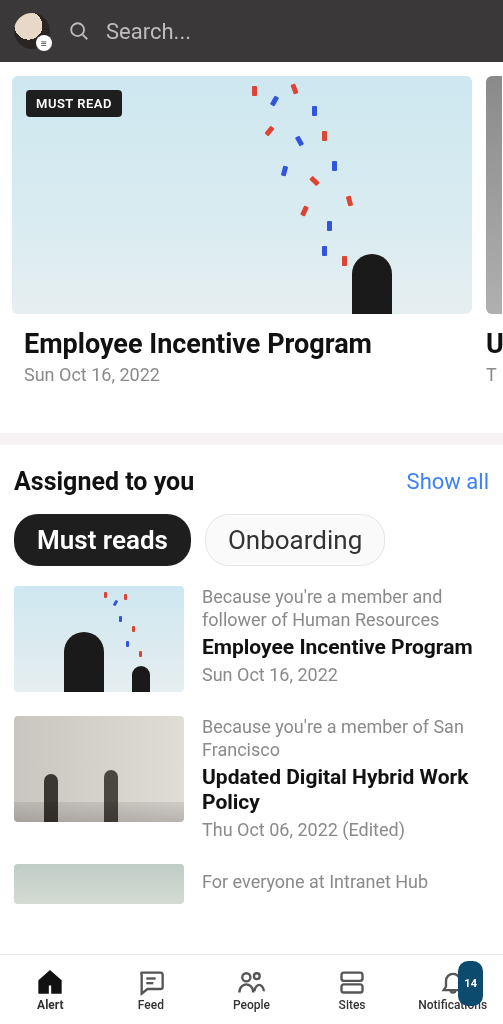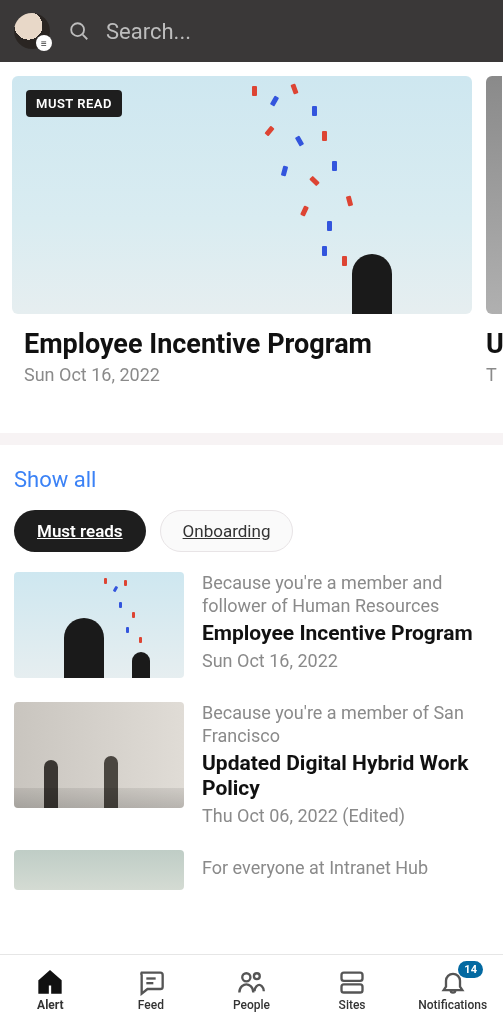--- a/index.html
+++ b/index.html
@@ -29,21 +29,21 @@
 .peek-date { font-size: 18px; color: #8a8a8a; }
 
 .divider-gap { height: 48px; }
 .section-divider { height: 12px; background: #f7f3f4; }
 
 .assigned-header { display: flex; justify-content: space-between; align-items: center; padding: 22px 14px 18px; }
 .assigned-title { font-size: 25px; font-weight: 700; color: #111; }
 .show-all { font-size: 22px; color: #3b82f6; }
 
 .chips { display: flex; gap: 14px; padding: 0 14px 20px; }
-.chip { padding: 10px 22px; border-radius: 24px; font-size: 17px; border: 1px solid transparent; text-decoration: underline; }
+.chip { padding: 10px 22px; border-radius: 24px; font-size: 26px; border: 1px solid transparent; }
 .chip.active { background: #1e1e1e; color: #fff; font-weight: 600; }
 .chip.inactive { background: #fafafa; color: #333; border-color: #e8e4e6; }
 
 .list { padding: 0 14px; }
 .list-item { display: flex; gap: 18px; margin-bottom: 24px; }
 .thumb { flex: 0 0 170px; height: 106px; border-radius: 4px; background: linear-gradient(180deg,#cee7f0,#e6eef0); position: relative; overflow: hidden; }
 .thumb.office { background: linear-gradient(90deg,#c9c5bf,#e0dcd6); }
 .thumb.alert { background: linear-gradient(180deg,#bfcdc6,#d4dbd3); height: 40px; }
 .list-text { flex: 1; min-width: 0; }
 .reason { font-size: 18px; color: #8a8a8a; line-height: 1.25; margin-bottom: 4px; }
@@ -51,21 +51,21 @@
 .item-date { font-size: 18px; color: #8a8a8a; }
 .list-item.cutoff .item-title { white-space: nowrap; overflow: hidden; }
 .list-item.cutoff { margin-bottom: 0; align-items: center; }
 
 .bottomnav { position: fixed; bottom: 0; left: 0; width: 503px; height: 70px; background: #fff; border-top: 1px solid #e6e6e6; display: flex; }
 .nav-btn { flex: 1; display: flex; flex-direction: column; align-items: center; justify-content: center; gap: 2px; position: relative; }
 .nav-btn svg { width: 28px; height: 28px; fill: none; stroke: #555; stroke-width: 2; }
 .nav-btn.active svg { fill: #111; stroke: #111; }
 .nav-label { font-size: 12px; color: #333; font-weight: 500; }
 .nav-btn.active .nav-label { font-weight: 700; }
-.notif-badge { position: absolute; top: 6px; right: 20px; background: #0369a1; color: #fff; border-radius: 10px; font-size: 11px; font-weight: 700; padding: 2px 6px; min-width: 20px; text-align: right; }
+.notif-badge { position: absolute; top: 6px; right: 20px; background: #0c4a6e; color: #fff; border-radius: 10px; font-size: 11px; font-weight: 700; padding: 16px 6px; min-width: 20px; text-align: right; }
 </style>
 </head>
 <body>
 
 <div class="topbar">
   <div class="avatar">
     <div class="avatar-badge">≡</div>
   </div>
   <div class="search">
     <svg viewBox="0 0 24 24">
@@ -107,20 +107,21 @@
       <div class="hero-img peek"></div>
       <div class="peek-title">U</div>
       <div class="peek-date">T</div>
     </div>
   </div>
 
   <div class="divider-gap"></div>
   <div class="section-divider"></div>
 
   <div class="assigned-header">
+    <div class="assigned-title">Assigned to you</div>
     <div class="show-all">Show all</div>
   </div>
 
   <div class="chips">
     <div class="chip active">Must reads</div>
     <div class="chip inactive">Onboarding</div>
   </div>
 
   <div class="list">
 

